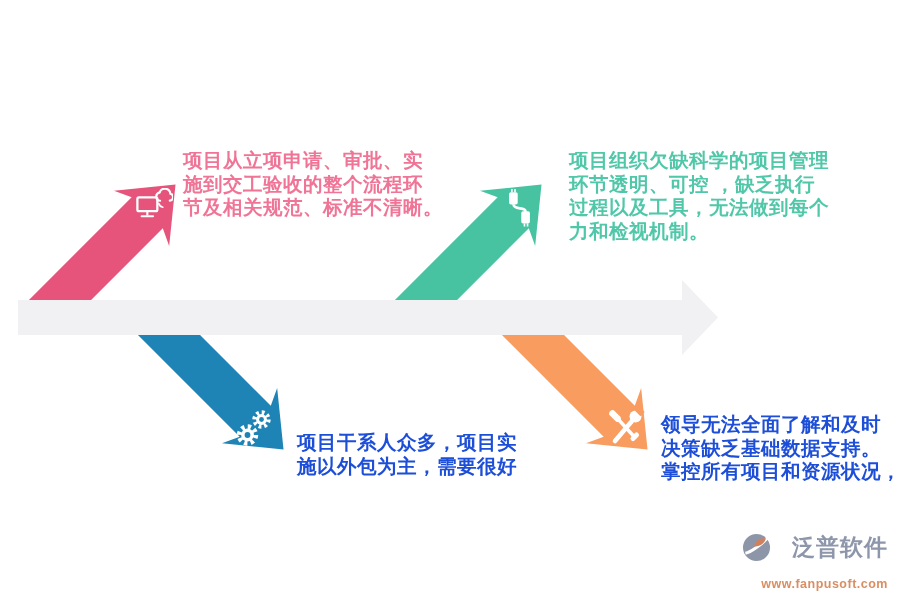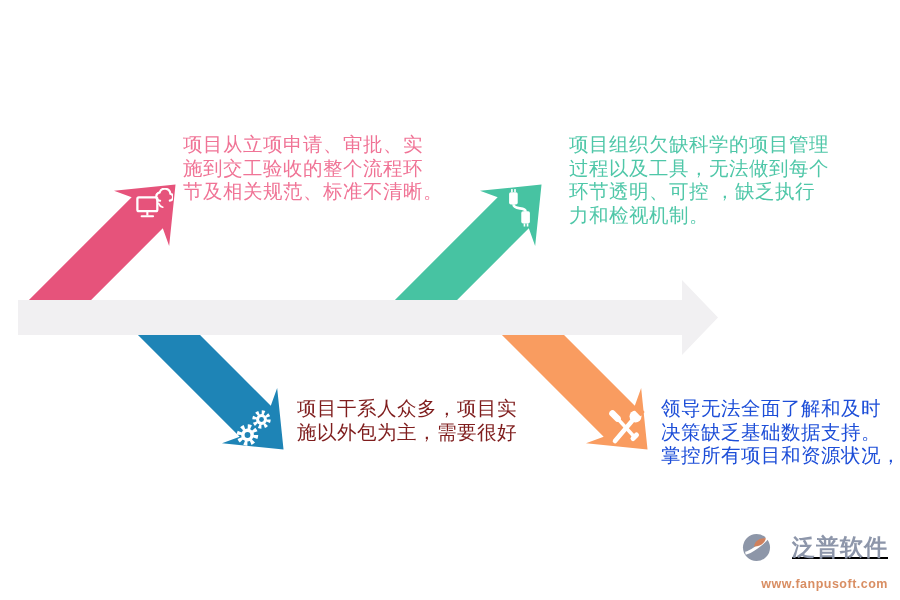--- a/index.html
+++ b/index.html
@@ -1,27 +1,27 @@
 <!DOCTYPE html>
 <html><head>
 <meta charset="utf-8">
 <style>
   html,body{margin:0;padding:0;}
   body{font-family:"Liberation Sans","DejaVu Sans",sans-serif;background:#fff;}
   .canvas{position:relative;width:900px;height:600px;background:#ffffff;overflow:hidden;}
   .arrows-svg{position:absolute;left:0;top:0;}
   .icon-box{position:absolute;pointer-events:none;}
-  .tb{position:absolute;font-size:19.5px;line-height:23.5px;letter-spacing:0.5px;white-space:nowrap;font-weight:400;}
+  .tb{position:absolute;font-size:19.5px;line-height:23.5px;letter-spacing:0.5px;white-space:nowrap;font-weight:700;margin-top:16px;}
   .tb .line{display:block;}
   .tb0{left:183px;top:133px;color:#f07496;}
   .tb1{left:569px;top:133px;color:#4fc7a8;}
-  .tb2{left:297px;top:397px;color:#7f1d1d;}
+  .tb2{left:297px;top:415px;color:#1d4ed8;}
   .tb3{left:661px;top:397px;color:#1d4ed8;}
   .logo{position:absolute;right:12px;bottom:9px;text-align:right;}
-  .logo-row{display:flex;align-items:center;justify-content:center;gap:21px;text-decoration:underline;}
+  .logo-row{display:flex;align-items:center;justify-content:center;gap:21px;}
   .logo-name{font-size:23px;font-weight:700;color:#8d96aa;letter-spacing:1px;}
   .logo-url{font-size:12.5px;font-weight:700;color:#d98e63;margin-top:14px;letter-spacing:0.5px;}
 </style>
 </head>
 <body>
 
 <div class="canvas">
 
   <svg class="arrows-svg" width="900" height="600" viewBox="0 0 900 600">
 
@@ -79,22 +79,22 @@
   </div>
 
   <div class="tb tb0">
     <span class="line">项目从立项申请、审批、实</span>
     <span class="line">施到交工验收的整个流程环</span>
     <span class="line">节及相关规范、标准不清晰。</span>
   </div>
 
   <div class="tb tb1">
     <span class="line">项目组织欠缺科学的项目管理</span>
+    <span class="line">环节透明、可控 ，缺乏执行</span>
     <span class="line">过程以及工具，无法做到每个</span>
-    <span class="line">环节透明、可控 ，缺乏执行</span>
     <span class="line">力和检视机制。</span>
   </div>
 
   <div class="tb tb2">
     <span class="line">项目干系人众多，项目实</span>
     <span class="line">施以外包为主，需要很好</span>
   </div>
 
   <div class="tb tb3">
     <span class="line">领导无法全面了解和及时</span>

